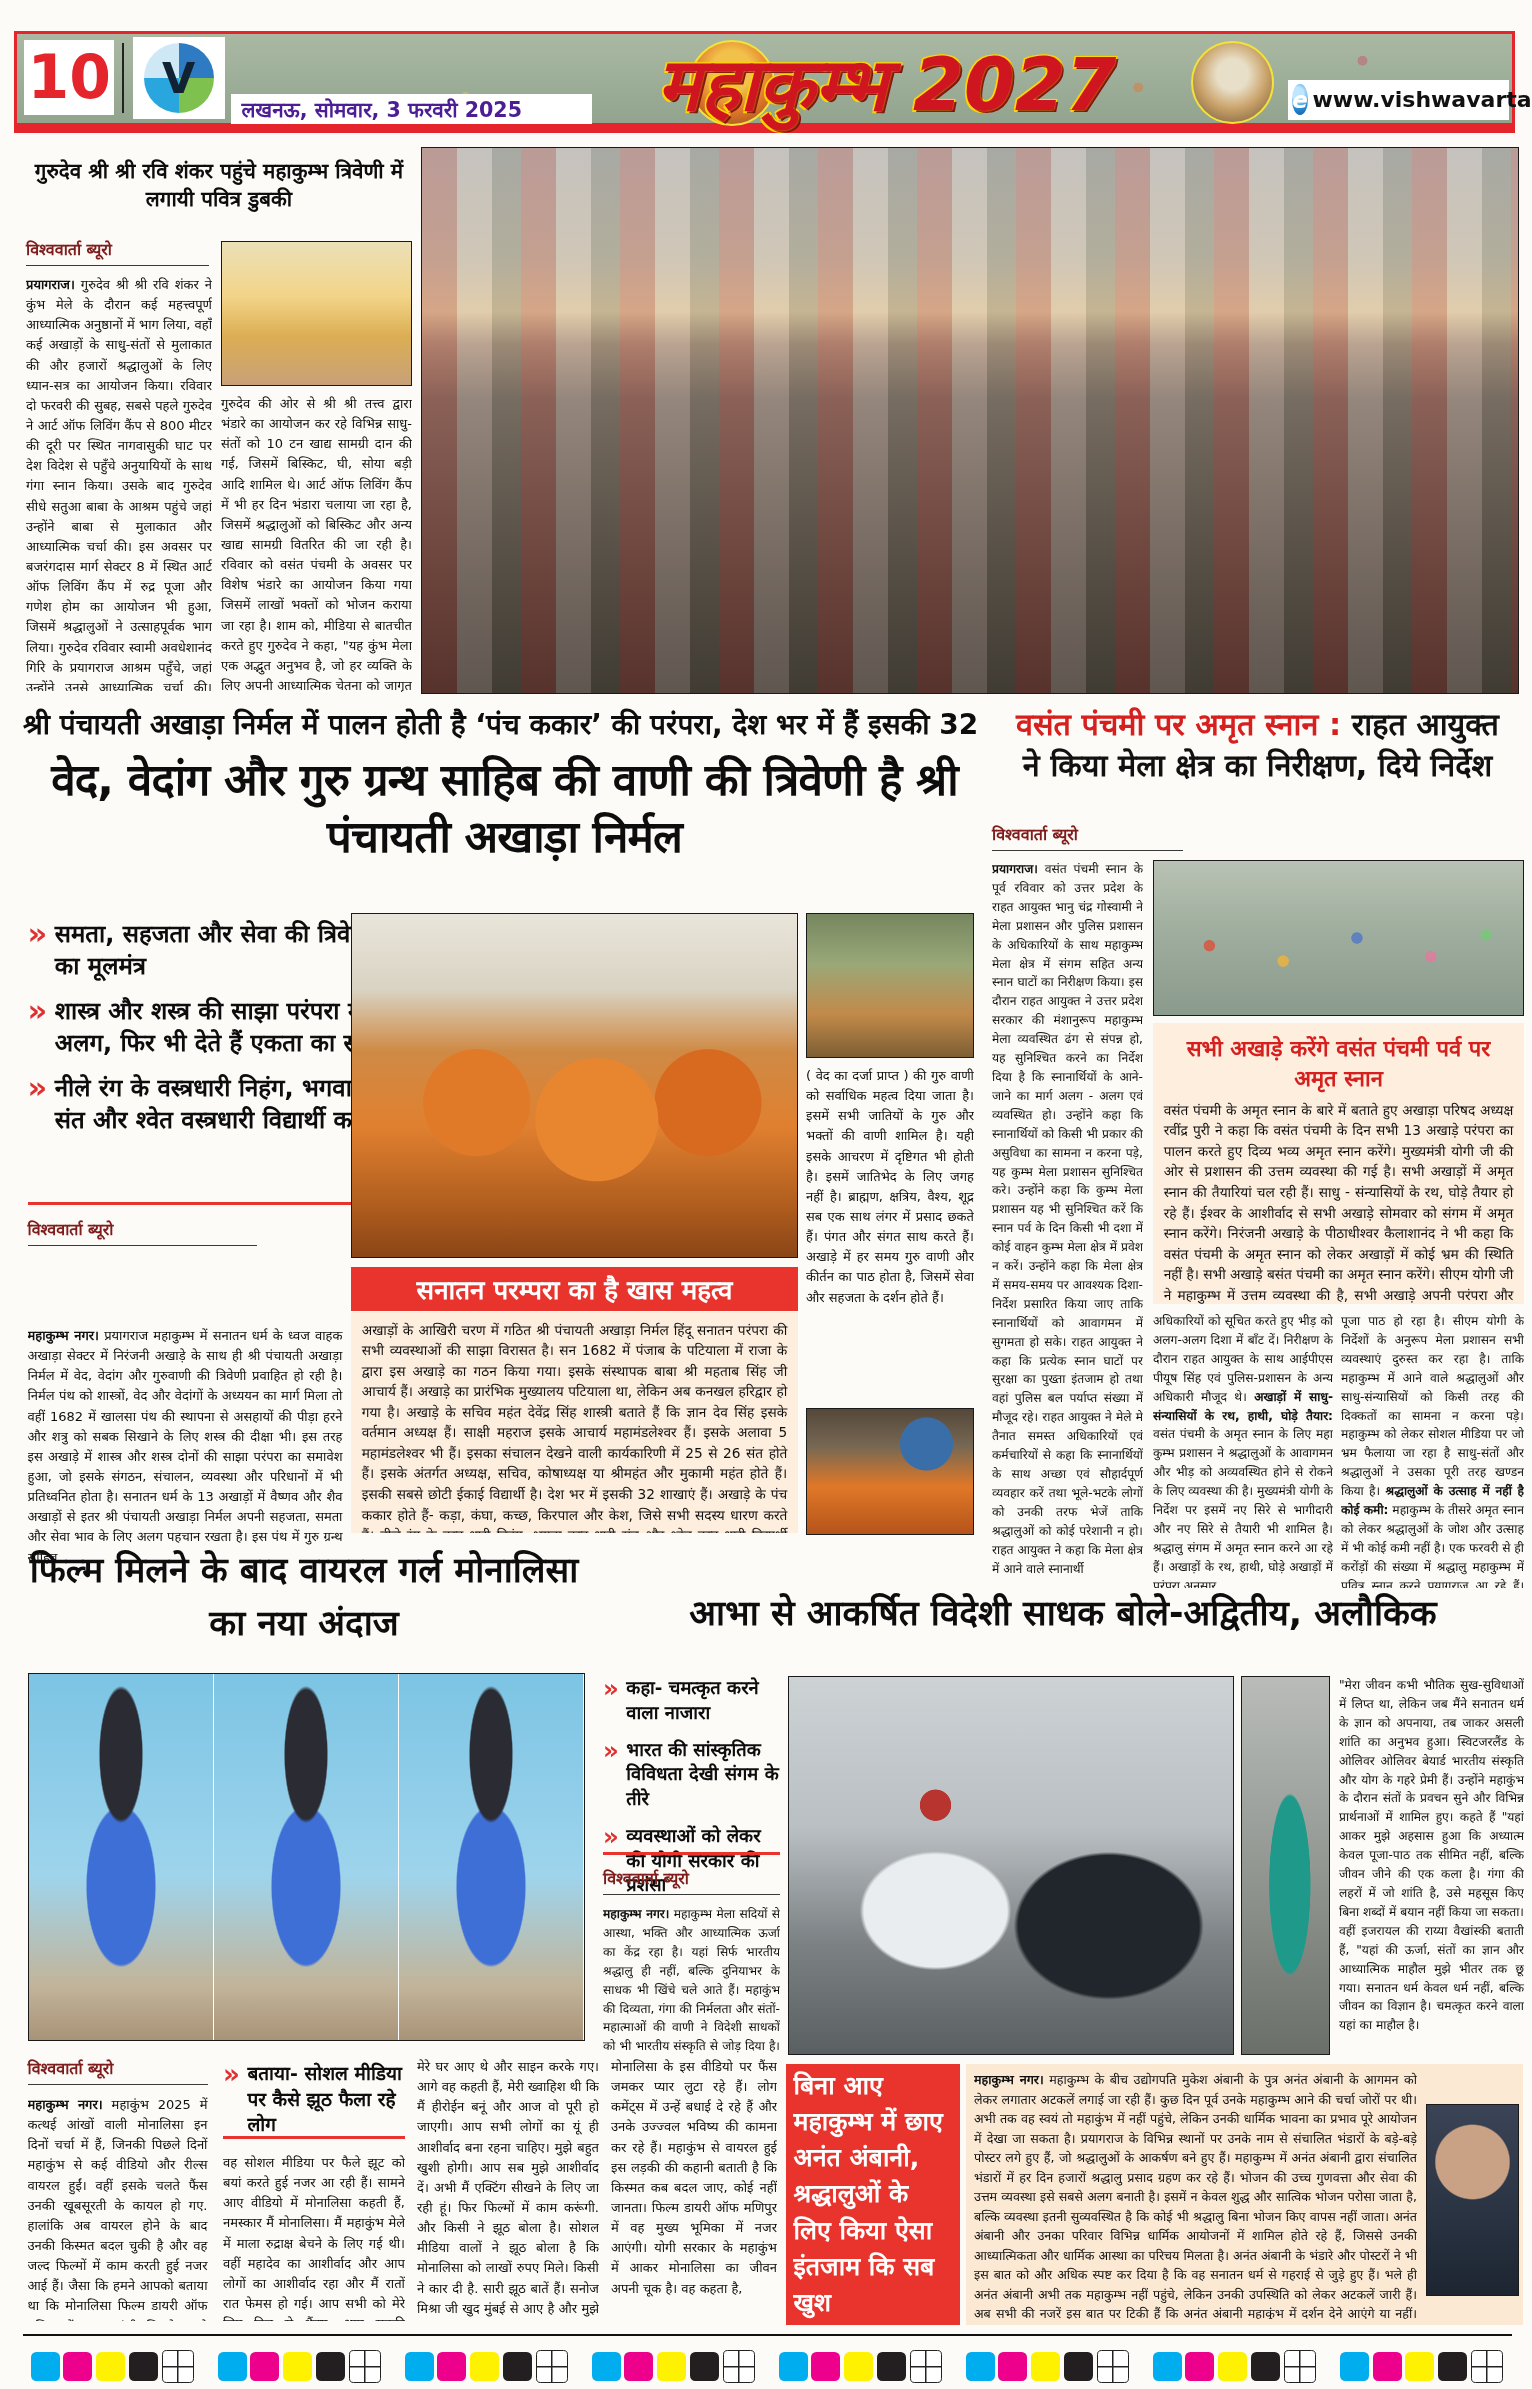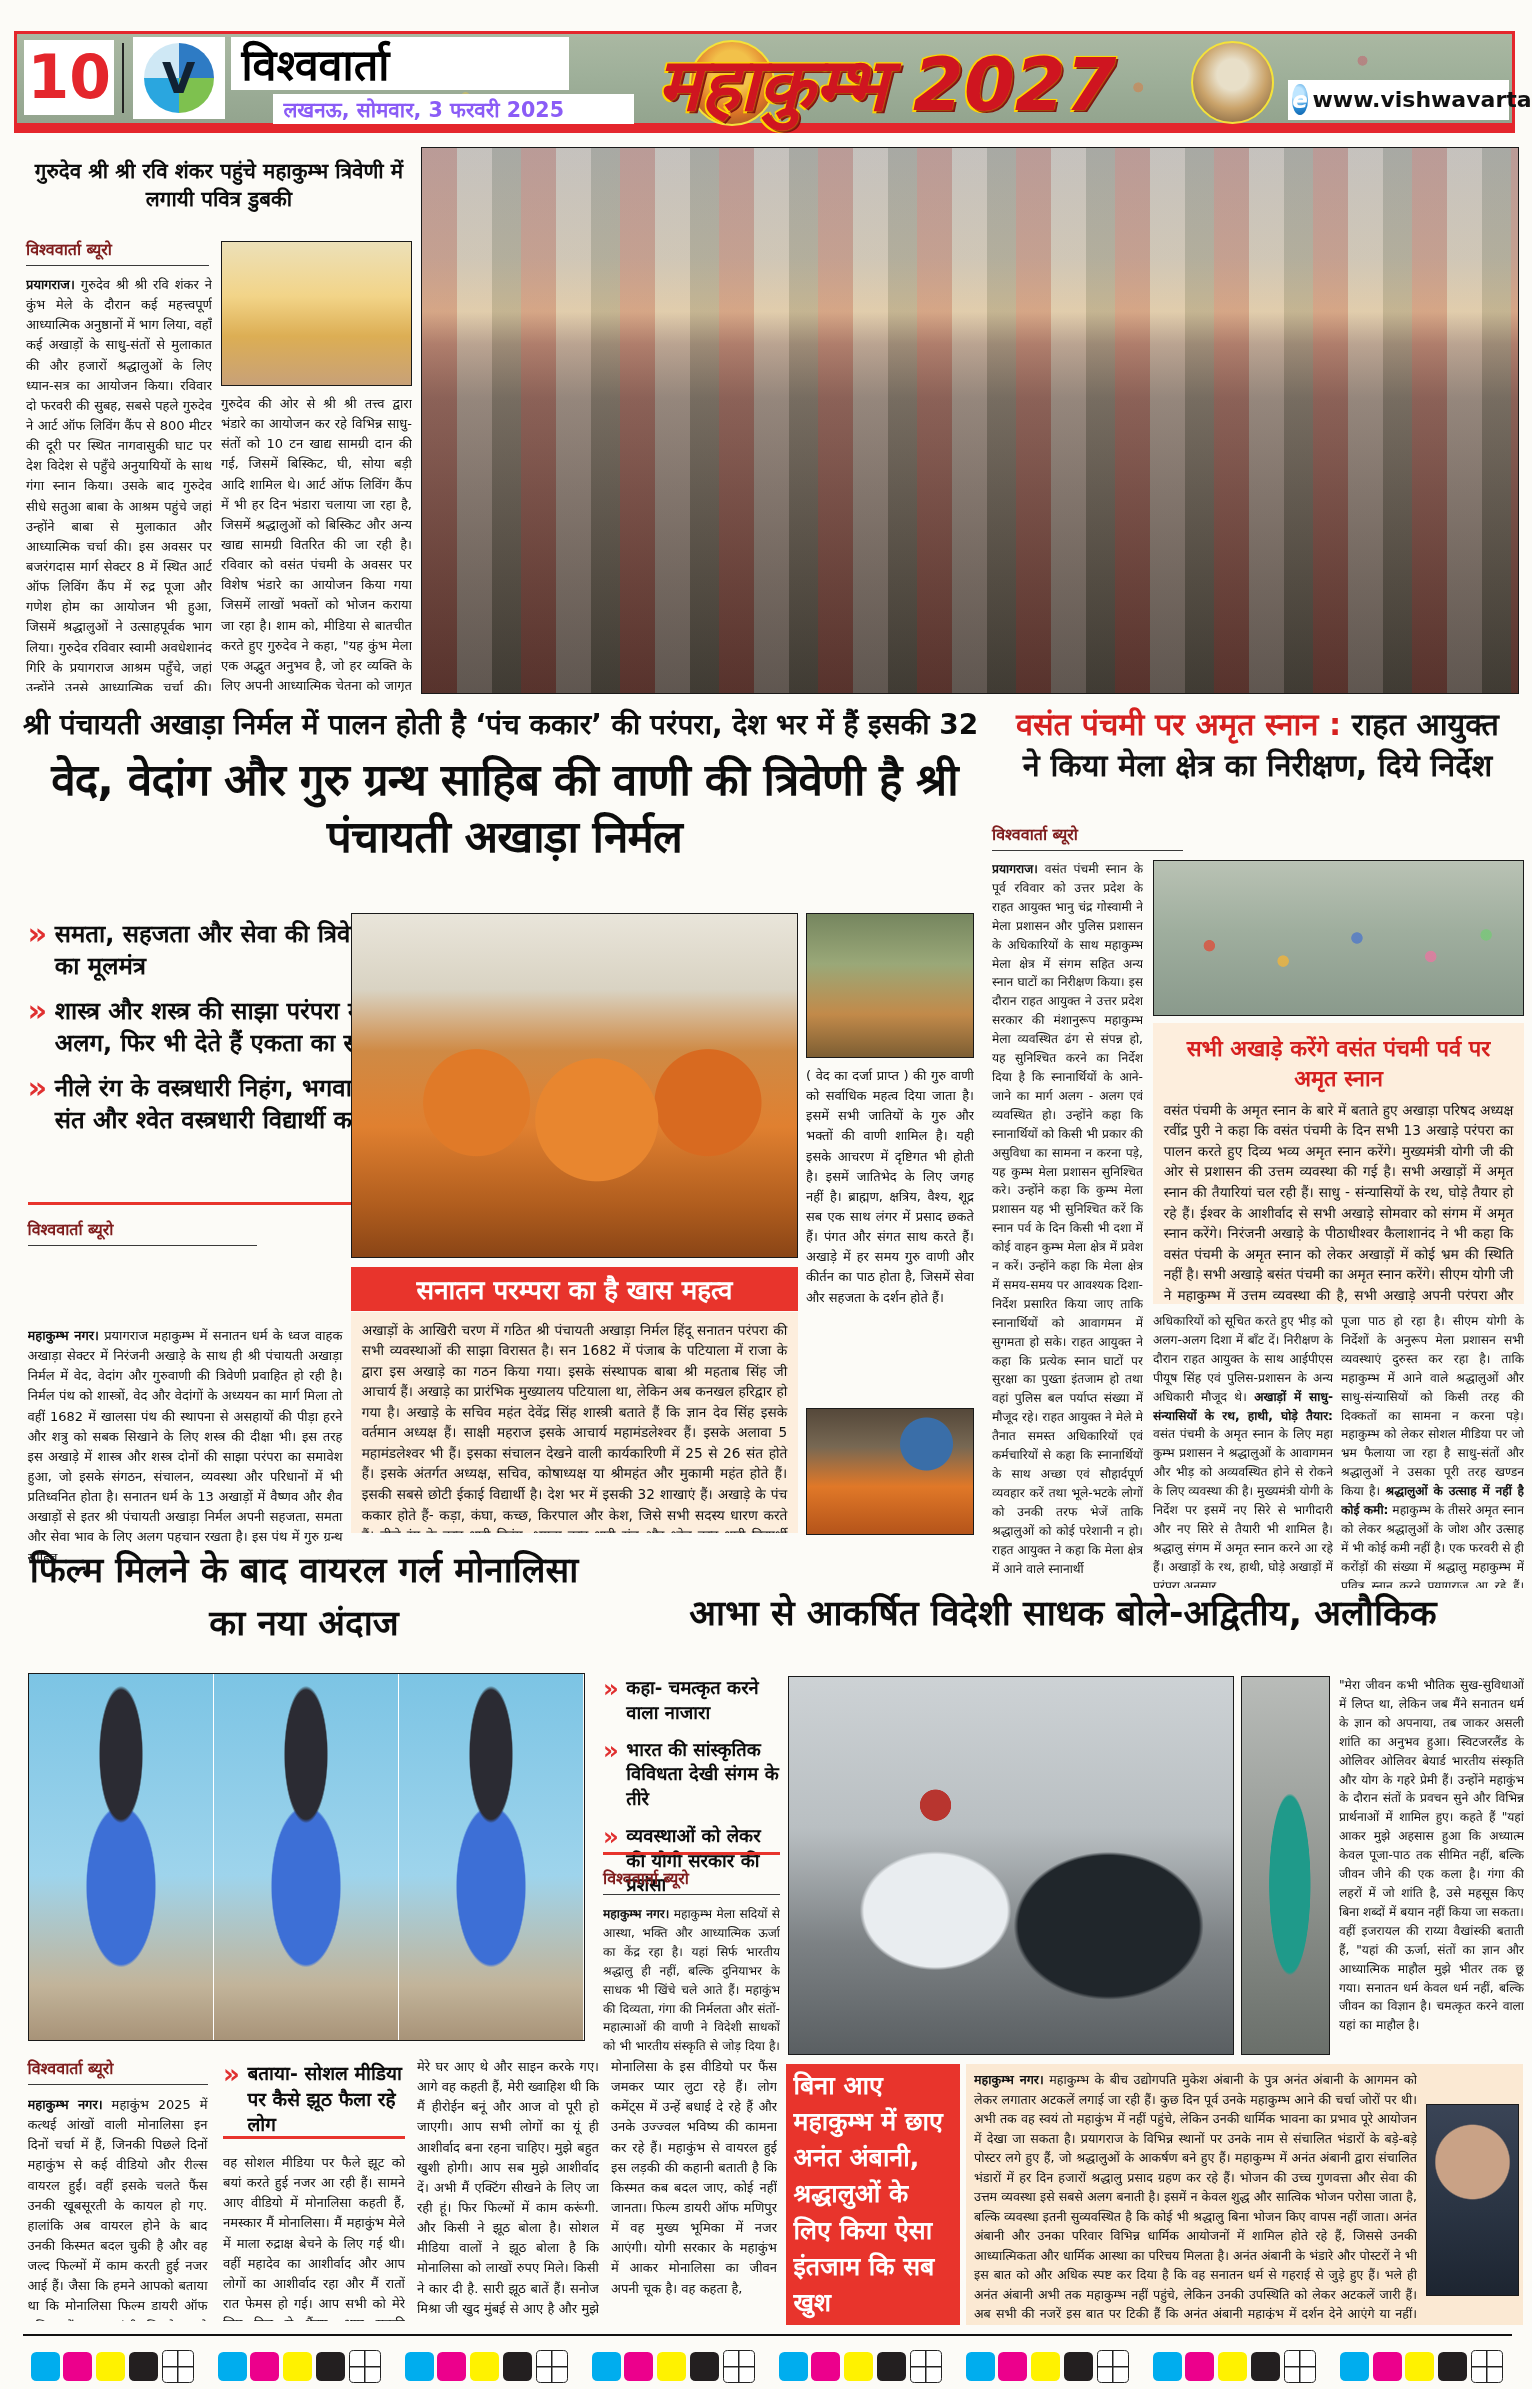--- a/index.html
+++ b/index.html
@@ -30,21 +30,21 @@
   #pgnum{left:7.6px;top:6.1px;width:90px;height:75px;display:flex;align-items:center;justify-content:center;
          font-size:60px;font-weight:bold;color:#e4262c;}
   #hdr-vline{left:105px;top:9.2px;width:2.3px;height:70px;background:#222;}
   #logobox{left:116px;top:3.1px;width:92px;height:82px;display:flex;align-items:center;justify-content:center;}
   #logo-circle{width:70px;height:70px;border-radius:50%;
        background:conic-gradient(#2e7bc4 0 25%,#7ec14f 25% 50%,#2aa6df 50% 75%,#cfe8f5 75% 100%);
        display:flex;align-items:center;justify-content:center;font-size:43px;font-weight:bold;color:#123;}
   #namebox{left:214px;top:3.1px;width:328px;height:53px;display:flex;align-items:center;padding-left:10.7px;
            font-size:43px;font-weight:bold;color:#000;}
   #datebox{left:214px;top:60px;width:351px;height:30.5px;display:flex;align-items:center;padding-left:10.7px;
-           font-size:20.6px;font-weight:bold;color:#8b5cf6;margin-left:42px;}
+           font-size:20.6px;font-weight:bold;color:#4c1d95;}
   #mk-title{left:580px;top:1.5px;width:580px;height:92px;display:flex;align-items:center;justify-content:center;
             font-size:73px;font-weight:bold;font-style:italic;color:#cf1520;
             text-shadow:0 0 2.3px #ffd400,2.3px 2.3px 0 #7d0d10,-1.5px -1.5px 0 #ffd400,1.5px -1.5px 0 #ffd400,-1.5px 1.5px 0 #ffd400;}
   .hdr-circ{border-radius:50%;border:2.3px solid #f4e23a;}
   #circ1{left:672px;top:6.1px;width:82px;height:82px;background:radial-gradient(circle at 50% 35%,#f2c14a 0 30%,#e07828 60%,#8a4a20 100%);}
   #circ2{left:1174px;top:7.6px;width:79px;height:79px;background:radial-gradient(circle at 50% 40%,#e8dfc8 0 25%,#caa36a 55%,#6a5034 100%);}
   #webbox{left:1271px;top:46px;width:221px;height:40px;display:flex;align-items:center;gap:4.6px;padding-left:4.6px;box-sizing:border-box;font-weight:bold;}
   #e-icon{width:30.5px;height:30.5px;border-radius:50%;background:radial-gradient(circle at 35% 30%,#bfe6ff 0 25%,#2d8fd8 60%,#0b5fa8 100%);
           color:#fff;display:flex;align-items:center;justify-content:center;font-size:23px;font-style:italic;font-weight:bold;}
   #weburl{font-size:22px;color:#111;}
@@ -164,21 +164,20 @@
 <div id="page">
 
   <div id="hdr" class="abs">
     <div id="pgnum" class="abs hdr-white">10</div>
     <div id="hdr-vline" class="abs"></div>
     <div id="logobox" class="abs hdr-white">
       <div id="logo-circle">
           <span>V</span>
         </div>
     </div>
-    <div id="namebox" class="abs hdr-white">विश्ववार्ता</div>
     <div id="datebox" class="abs hdr-white">लखनऊ, सोमवार, 3 फरवरी 2025</div>
     <div id="circ1" class="abs hdr-circ"></div>
     <div id="mk-title" class="abs">महाकुम्भ 2027</div>
     <div id="circ2" class="abs hdr-circ"></div>
     <div id="webbox" class="abs hdr-white">
       <div id="e-icon">e</div>
       <div id="weburl"><span>www.vishwavarta</span></div>
     </div>
   </div>
 

